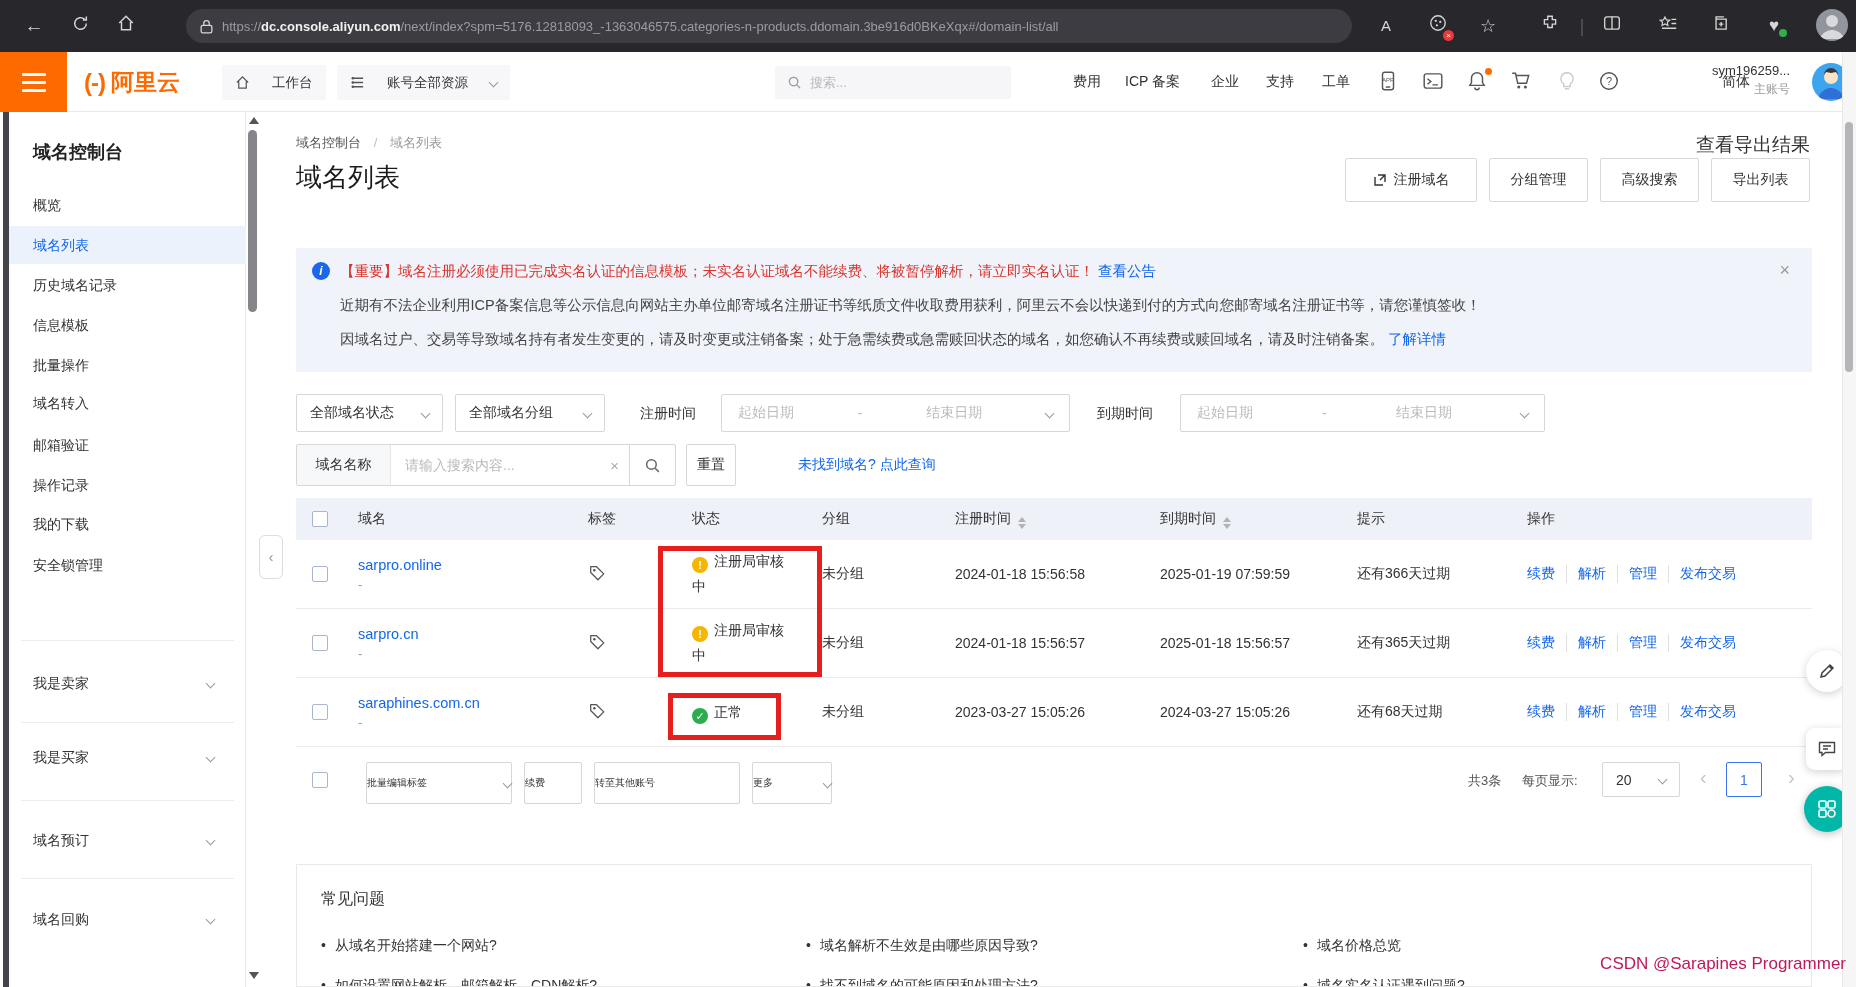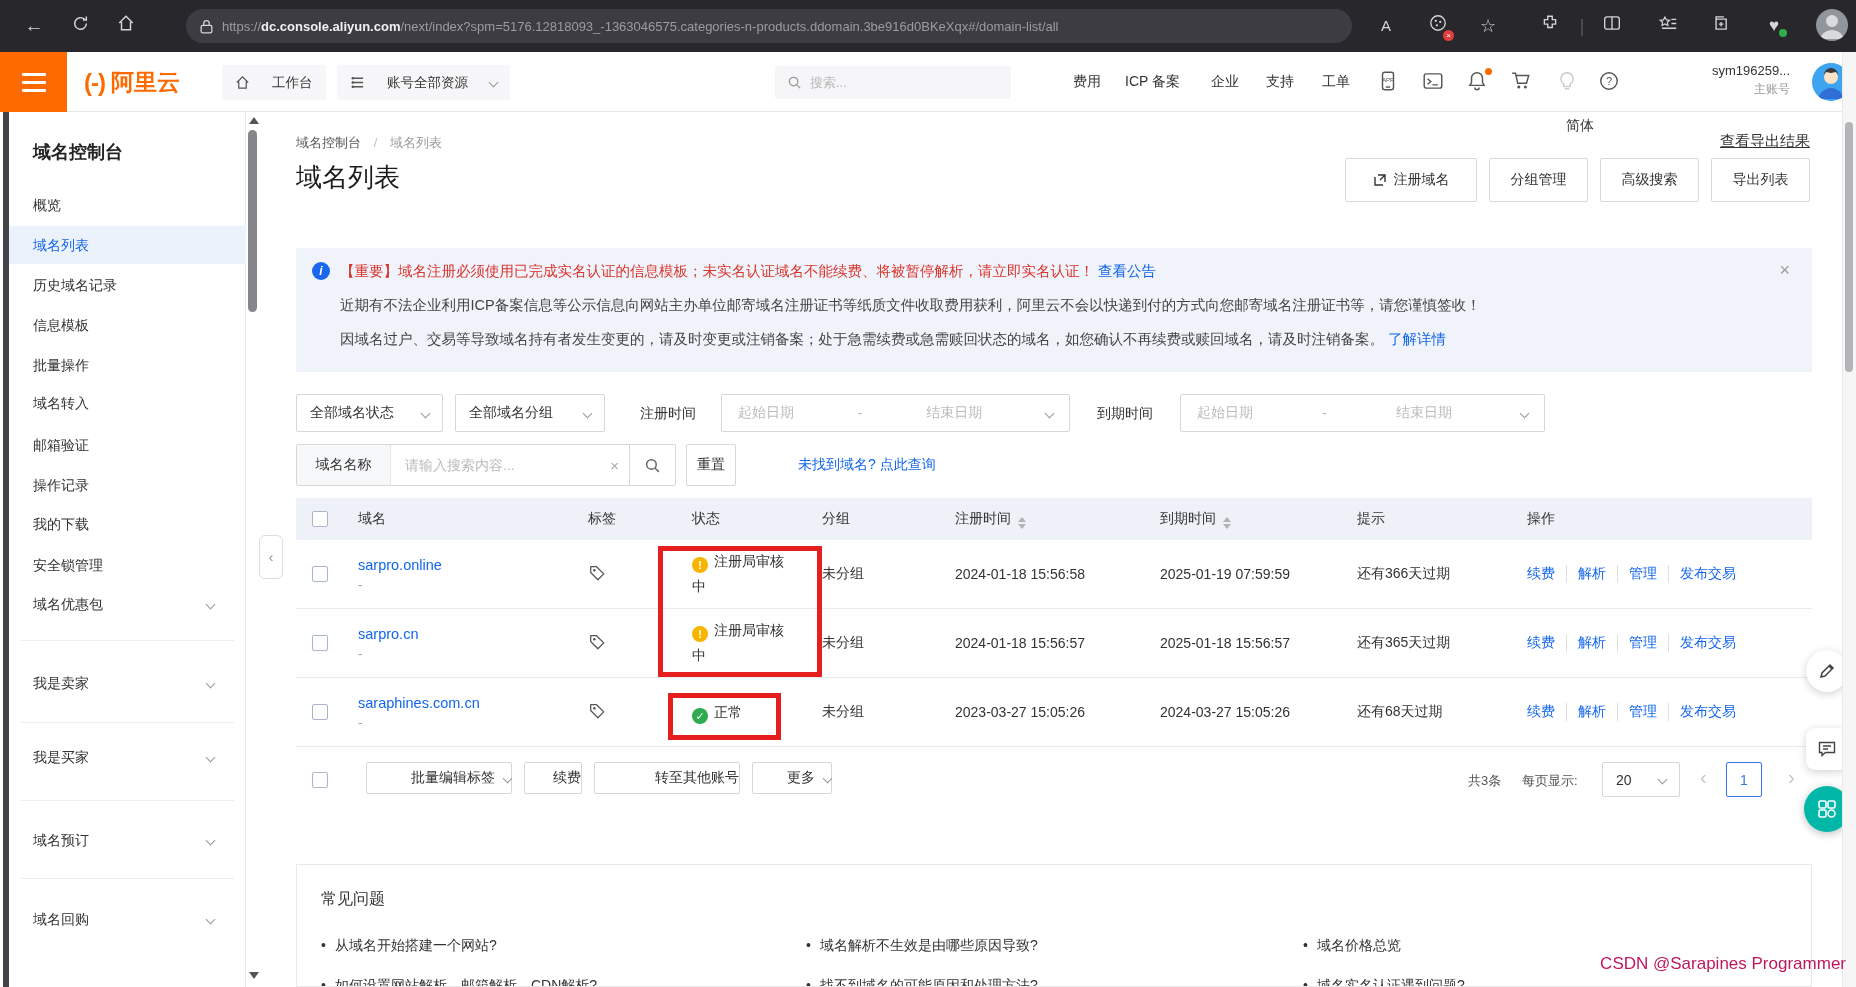--- a/index.html
+++ b/index.html
@@ -50,21 +50,21 @@
   #collapse-handle { position:absolute; left:259px; top:535px; width:24px; height:44px; background:#fff; border:1px solid #ddd; border-radius:6px; color:#999; font-size:15px; text-align:center; line-height:42px; }
 
   
   #pg-track { position:absolute; left:1842px; top:52px; width:14px; height:935px; background:#f6f6f6; border-left:1px solid #e9e9e9; }
   #pg-thumb { position:absolute; left:1845px; top:122px; width:8px; height:250px; background:#b4b4b9; border-radius:4px; }
 
   
   #breadcrumb { position:absolute; left:296px; top:134px; font-size:13px; color:#555; }
   #breadcrumb .sep { color:#c0c0c0; margin:0 9px; }
   #breadcrumb .cur { color:#999; }
-  #export-link { position:absolute; right:46px; top:132px; font-size:15px; color:#333; cursor:pointer;text-decoration:underline; }
+  #export-link { position:absolute; right:46px; top:132px; font-size:19px; color:#333; cursor:pointer; }
   #page-title { position:absolute; left:296px; top:160px; font-size:26px; font-weight:500; color:#1b1b1b; }
   .hbtn { position:absolute; top:158px; height:44px; background:#fff; border:1px solid #d8d8d8; border-radius:2px; font-size:14px; color:#333; display:flex; align-items:center; justify-content:center; gap:7px; cursor:pointer; }
 
   
   #banner { position:absolute; left:296px; top:248px; width:1516px; height:124px; background:#f1f3fb; border-radius:2px; }
   #banner .iico { position:absolute; left:16px; top:14px; width:18px; height:18px; border-radius:50%; background:#1a66ec; color:#fff; font-size:12px; font-weight:700; text-align:center; line-height:18px; font-style:italic; }
   #banner .ln { position:absolute; left:44px; right:60px; font-size:14.5px; line-height:20px; white-space:nowrap; overflow:hidden; }
   #banner .l1 { top:13px; color:#d9342b; }
   #banner .l2 { top:47px; color:#444; }
   #banner .l3 { top:81px; color:#444; }
@@ -103,21 +103,21 @@
   .sicon.warn { background:#f7b500; } .sicon.ok { background:#2dab4f; }
   .stxt { display:inline; line-height:25px; }
   .c3 .wrapbox { width:104px; }
   .op { color:#1366ec; cursor:pointer; display:inline-block; }
   .op + .op { border-left:1px solid #e0e0e0; padding-left:11px; margin-left:11px; }
 
   
   .redbox { position:absolute; border:5px solid #e51e1e; background:transparent; z-index:5; }
 
   
-  .bbtn { position:absolute; top:762px; height:32px; background:#fff; border:1px solid #d7d7d7; border-radius:2px; font-size:14px; color:#333; display:flex; align-items:center; justify-content:flex-end; gap:9px; cursor:pointer; }
+  .bbtn { position:absolute; top:762px; height:42px; background:#fff; border:1px solid #d7d7d7; border-radius:2px; font-size:10px; color:#333; display:flex; align-items:center; justify-content:space-between; gap:9px; cursor:pointer; }
   .ptxt { position:absolute; top:772px; font-size:13px; color:#555; }
   #pgsize { position:absolute; left:1602px; top:762px; width:78px; height:35px; }
   #pg-prev,#pg-next { position:absolute; top:766px; font-size:20px; color:#c5c5c5; cursor:pointer; }
   #pg-cur { position:absolute; left:1726px; top:762px; width:36px; height:35px; border:1px solid #3b73f2; border-radius:2px; color:#3b73f2; font-size:14px; display:flex; align-items:center; justify-content:center; background:#fff; }
 
   
   #faq { position:absolute; left:296px; top:864px; width:1516px; height:123px; border:1px solid #e9e9e9; background:#fff; overflow:hidden; }
   #faq .ft { position:absolute; left:24px; top:24px; font-size:16px; font-weight:500; color:#333; }
   .fq { position:absolute; font-size:14px; color:#333; cursor:pointer; white-space:nowrap; }
   .fq .bu { margin-right:9px; color:#333; }
@@ -265,21 +265,21 @@
       <svg width="22" height="22" viewBox="0 0 20 20">
           <path d="M10 2.5a5.5 5.5 0 0 1 3 10.1V15H7v-2.4A5.5 5.5 0 0 1 10 2.5zM8 17h4" fill="none" stroke="#ccc" stroke-width="1.3"></path>
         </svg>
     </div>
     <div class="navico" style="left:1598px;">
       <svg width="22" height="22" viewBox="0 0 20 20">
           <circle cx="10" cy="10" r="7.5" fill="none" stroke="#555" stroke-width="1.3"></circle>
           <text x="10" y="13.5" font-size="10" fill="#555" text-anchor="middle">?</text>
         </svg>
     </div>
-    <div class="navlink" style="left:1566px;margin-top:44px;">简体</div>
+    <div class="navlink" style="left:1722px;">简体</div>
     <div id="userblock">
       <div class="u1">sym196259...</div>
       <div class="u2">主账号</div>
     </div>
     <div id="ali-avatar">
       <svg width="38" height="38" viewBox="0 0 38 38">
           <circle cx="19" cy="14" r="7" fill="#fce3c8"></circle>
           <path d="M6 36c2-9 10-11 13-11s11 2 13 11z" fill="#2f6fd6"></path>
           <path d="M12 12a7 7 0 0 1 14 0l-2-3-5 1-5-1z" fill="#3a3a3a"></path>
         </svg>
@@ -292,21 +292,20 @@
     <div class="sb-item" style="top:74px;">概览</div>
     <div class="sb-item active" style="top:114px;">域名列表</div>
     <div class="sb-item" style="top:154px;">历史域名记录</div>
     <div class="sb-item" style="top:194px;">信息模板</div>
     <div class="sb-item" style="top:234px;">批量操作</div>
     <div class="sb-item" style="top:272px;">域名转入</div>
     <div class="sb-item" style="top:314px;">邮箱验证</div>
     <div class="sb-item" style="top:393px;">我的下载</div>
     <div class="sb-item" style="top:354px;">操作记录</div>
     <div class="sb-item" style="top:434px;">安全锁管理</div>
-    <div class="sb-item" style="top:473px;"><span>域名优惠包</span><span class="chev"></span></div>
     <div class="sb-div" style="top:528px;"></div>
     <div class="sb-item" style="top:552px;"><span>我是卖家</span><span class="chev"></span></div>
     <div class="sb-div" style="top:610px;"></div>
     <div class="sb-item" style="top:626px;"><span>我是买家</span><span class="chev"></span></div>
     <div class="sb-div" style="top:688px;"></div>
     <div class="sb-item" style="top:709px;"><span>域名预订</span><span class="chev"></span></div>
     <div class="sb-div" style="top:766px;"></div>
     <div class="sb-item" style="top:788px;"><span>域名回购</span><span class="chev"></span></div>
   </div>
   <div id="sb-scroll-up"></div>

